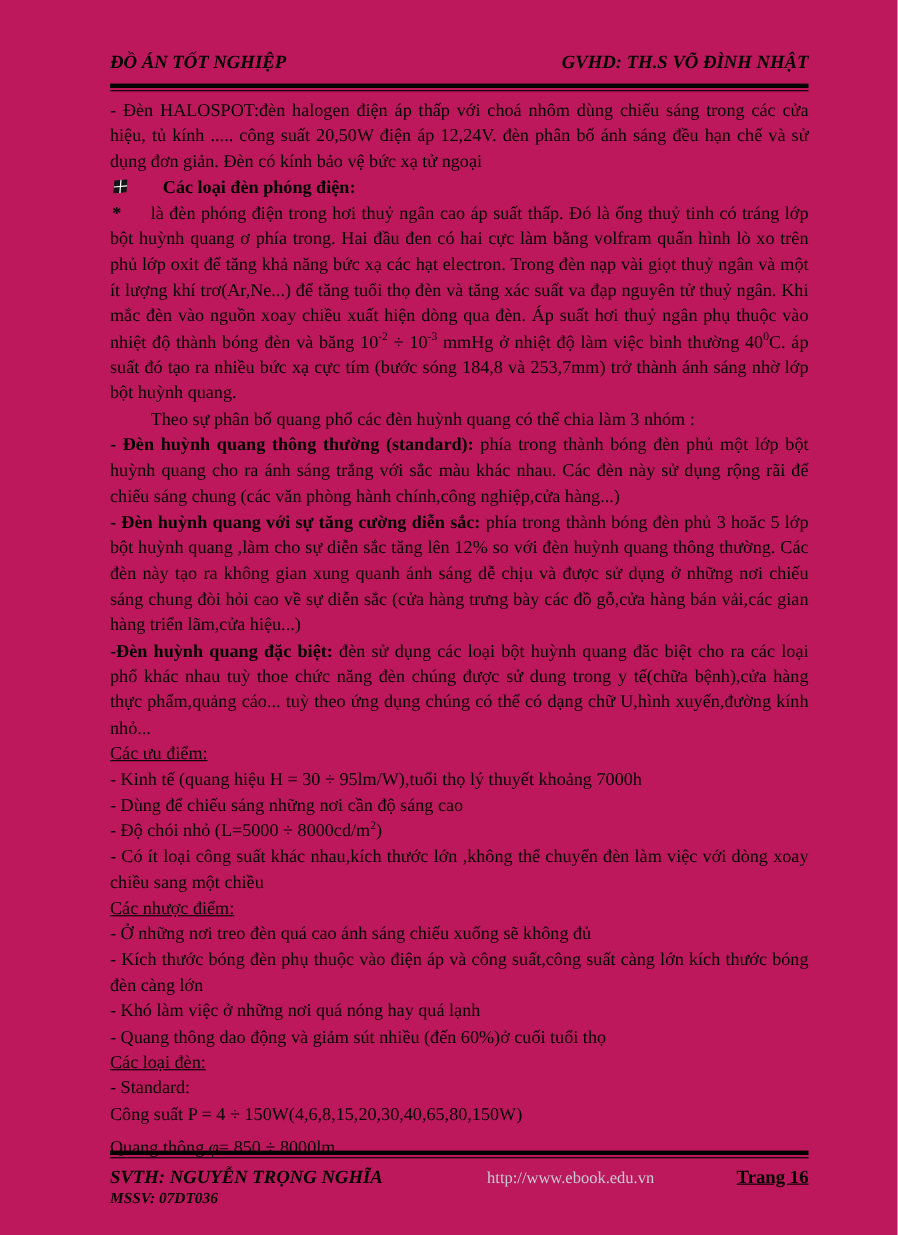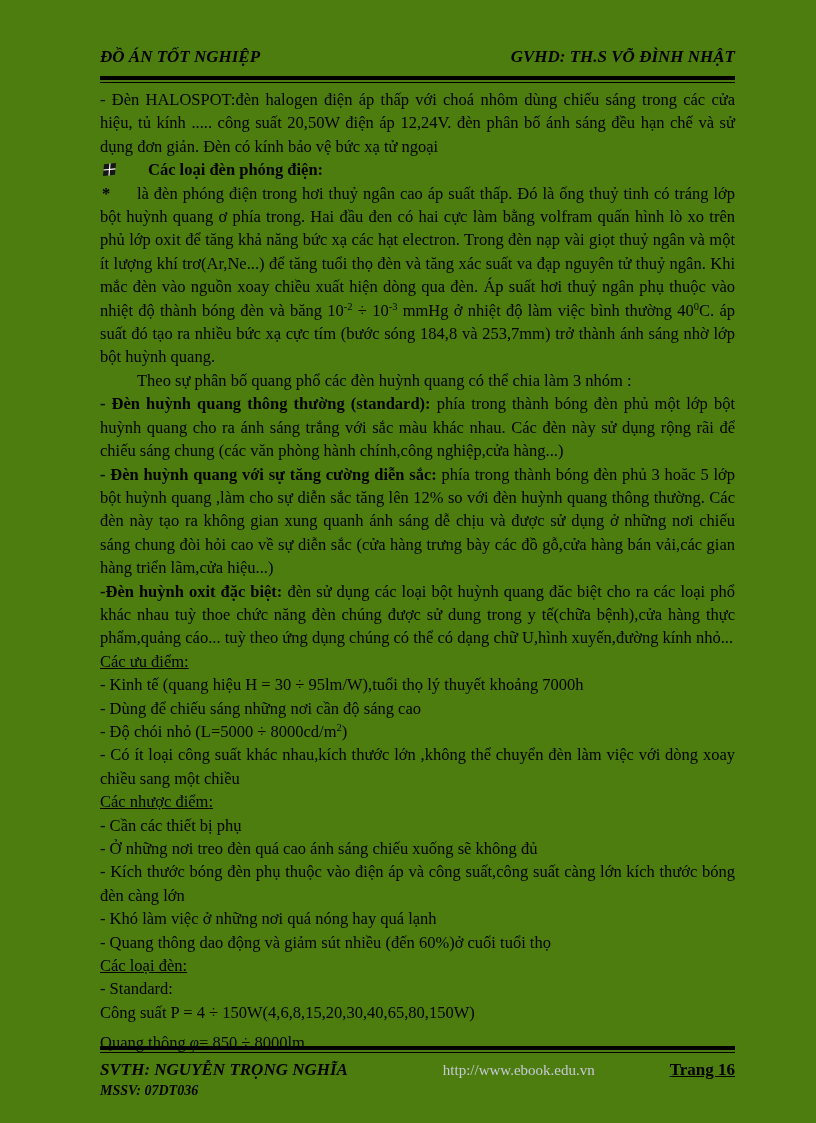--- a/index.html
+++ b/index.html
@@ -1,17 +1,17 @@
 <!DOCTYPE html>
 <html><head>
 <meta charset="utf-8">
 <style>
   html,body{margin:0;padding:0;background:#ffffff;}
   .page{
-    position:relative;width:816px;height:1123px;background:#4d7c0f;
+    position:relative;width:816px;height:1123px;background:#be185d;
     font-family:"Liberation Serif","DejaVu Serif",serif;color:#000;
     overflow:hidden;box-sizing:border-box;
   }
   
   .header{
     position:absolute;left:100px;right:81px;top:47px;
     display:flex;justify-content:space-between;align-items:baseline;
     font-size:17px;font-weight:bold;font-style:italic;white-space:nowrap;
   }
   .rule-thick{border:0;border-top:4.5px solid #000;margin:0;}
@@ -61,28 +61,27 @@
       <div class="para bulleted"><span class="bullet"><svg width="14" height="13" viewBox="0 0 14 13" xmlns="http://www.w3.org/2000/svg">
             <path d="M2 1.2 L14 0 L13 11.8 L1 13 Z" fill="#151515"></path>
             <line x1="8" y1="0.4" x2="7" y2="12.6" stroke="#ffffff" stroke-width="1.1"></line>
             <line x1="1.5" y1="7" x2="13.5" y2="5.9" stroke="#ffffff" stroke-width="1.1"></line>
           </svg></span><span class="b">Các loại đèn phóng điện:</span></div>
       <div class="para bulleted"><span class="bullet">*</span></div>
       <div class="para indent"><span> là đèn phóng điện trong hơi thuỷ ngân cao áp suất thấp. Đó là ống thuỷ tinh có tráng lớp bột huỳnh quang ơ phía trong. Hai đầu đen có hai cực làm bằng volfram quấn hình lò xo trên phủ lớp oxit để tăng khả năng bức xạ các hạt electron. Trong đèn nạp vài giọt thuỷ ngân và một ít lượng khí trơ(Ar,Ne...) để tăng tuổi thọ đèn và tăng xác suất va đạp nguyên tử thuỷ ngân. Khi mắc đèn vào nguồn xoay chiều xuất hiện dòng qua đèn. Áp suất hơi thuỷ ngân phụ thuộc vào nhiệt độ thành bóng đèn và băng 10</span><sup>-2</sup><span> ÷ 10</span><sup>-3</sup><span> mmHg ở nhiệt độ làm việc bình thường 40</span><sup>0</sup><span>C. áp suất đó tạo ra nhiều bức xạ cực tím (bước sóng 184,8 và 253,7mm) trở thành ánh sáng nhờ lớp bột huỳnh quang.</span></div>
       <div class="para indent"><span>Theo sự phân bố quang phổ các đèn huỳnh quang có thể chia làm 3 nhóm :</span></div>
       <div class="para"><span class="b">- Đèn huỳnh quang thông thường (standard):</span><span> phía trong thành bóng đèn phủ một lớp bột huỳnh quang cho ra ánh sáng trắng với sắc màu khác nhau. Các đèn này sử dụng rộng rãi để chiếu sáng chung (các văn phòng hành chính,công nghiệp,cửa hàng...)</span></div>
       <div class="para"><span class="b">- Đèn huỳnh quang với sự tăng cường diễn sắc:</span><span> phía trong thành bóng đèn phủ 3 hoăc 5 lớp bột huỳnh quang ,làm cho sự diễn sắc tăng lên 12% so với đèn huỳnh quang thông thường. Các đèn này tạo ra không gian xung quanh ánh sáng dễ chịu và được sử dụng ở những nơi chiếu sáng chung đòi hỏi cao về sự diễn sắc (cửa hàng trưng bày các đồ gỗ,cửa hàng bán vải,các gian hàng triển lãm,cửa hiệu...)</span></div>
-      <div class="para"><span class="b">-Đèn huỳnh oxit đặc biệt:</span><span> đèn sử dụng các loại bột huỳnh quang đăc biệt cho ra các loại phổ khác nhau tuỳ thoe chức năng đèn chúng được sử dung trong y tế(chữa bệnh),cửa hàng thực phẩm,quảng cáo... tuỳ theo ứng dụng chúng có thể có dạng chữ U,hình xuyến,đường kính nhỏ...</span></div>
+      <div class="para"><span class="b">-Đèn huỳnh quang đặc biệt:</span><span> đèn sử dụng các loại bột huỳnh quang đăc biệt cho ra các loại phổ khác nhau tuỳ thoe chức năng đèn chúng được sử dung trong y tế(chữa bệnh),cửa hàng thực phẩm,quảng cáo... tuỳ theo ứng dụng chúng có thể có dạng chữ U,hình xuyến,đường kính nhỏ...</span></div>
       <div class="para"><span class="u">Các ưu điểm:</span></div>
       <div class="para"><span>- Kinh tế (quang hiệu H = 30 ÷ 95lm/W),tuổi thọ lý thuyết khoảng 7000h</span></div>
       <div class="para"><span>- Dùng để chiếu sáng những nơi cần độ sáng cao</span></div>
       <div class="para"><span>- Độ chói nhỏ (L=5000 ÷ 8000cd/m</span><sup>2</sup><span>)</span></div>
       <div class="para"><span>- Có ít loại công suất khác nhau,kích thước lớn ,không thể chuyển đèn làm việc với dòng xoay chiều sang một chiều</span></div>
       <div class="para"><span class="u">Các nhược điểm:</span></div>
-      <div class="para"><span>- Cần các thiết bị phụ</span></div>
       <div class="para"><span>- Ở những nơi treo đèn quá cao ánh sáng chiếu xuống sẽ không đủ</span></div>
       <div class="para"><span>- Kích thước bóng đèn phụ thuộc vào điện áp và công suất,công suất càng lớn kích thước bóng đèn càng lớn</span></div>
       <div class="para"><span>- Khó làm việc ở những nơi quá nóng hay quá lạnh</span></div>
       <div class="para"><span>- Quang thông dao động và giảm sút nhiều (đến 60%)ở cuối tuổi thọ</span></div>
       <div class="para"><span class="u">Các loại đèn:</span></div>
       <div class="para"><span>- Standard:</span></div>
       <div class="para"><span>Công suất P = 4 ÷ 150W(4,6,8,15,20,30,40,65,80,150W)</span></div>
       <div class="para" style="margin-top: 7px;"><span>Quang thông </span><span class="i">φ</span><span>= 850 ÷ 8000lm</span></div>
     </div>
 

